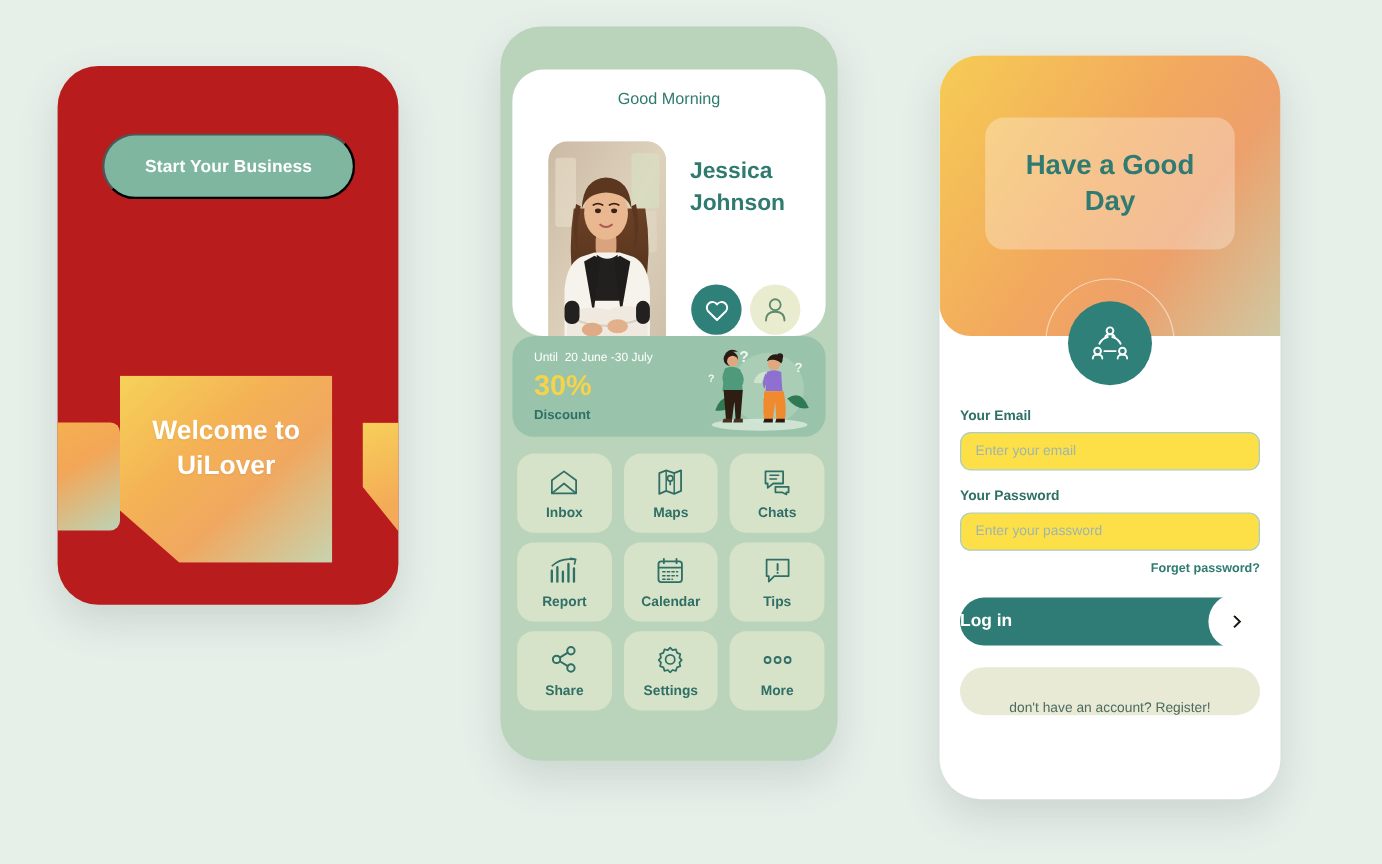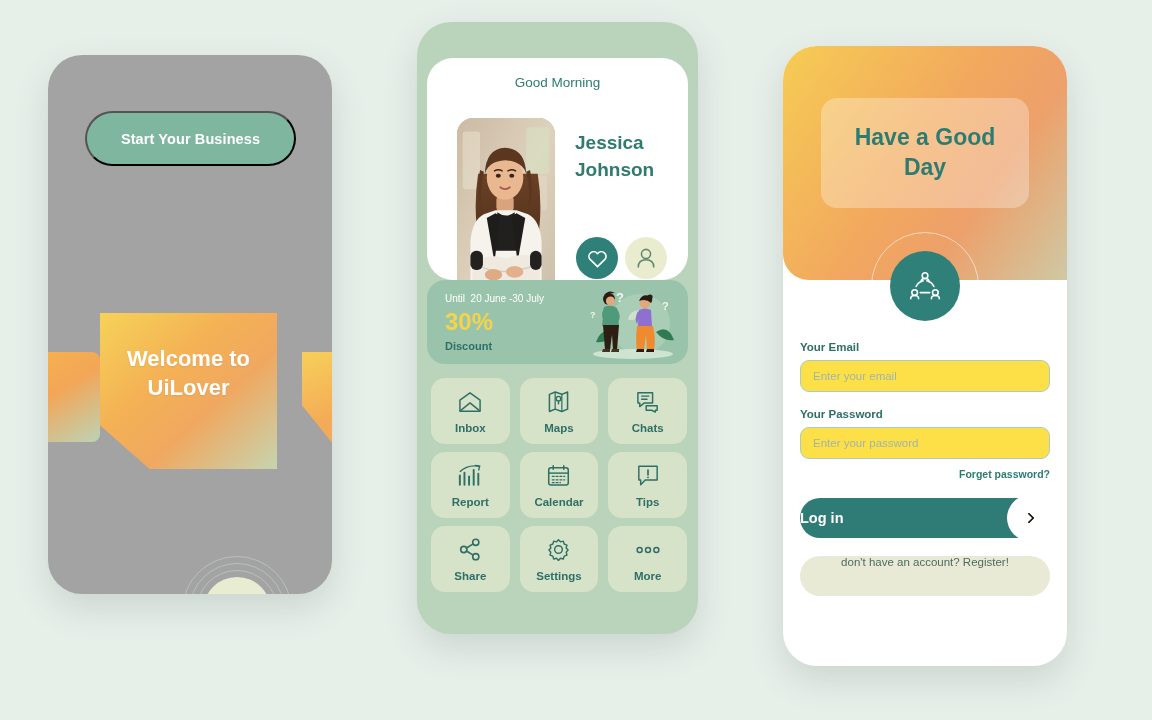--- a/index.html
+++ b/index.html
@@ -13,21 +13,21 @@
 
   
   .phone {
     position: absolute;
     border-radius: 34px;
     box-shadow: 0 14px 34px rgba(60,90,80,0.16);
     overflow: hidden;
   }
 
   
-  #phone1 { left: 48px; top: 55px; width: 284px; height: 539px; background: #a3a3a3; }
+  #phone1 { left: 48px; top: 55px; width: 284px; height: 449px; background: #b91c1c; }
   .cta-pill {
     position: absolute; left: 37px; top: 56px; width: 211px; height: 55px;
     border-radius: 28px; background: #7fb69f;
     display: flex; align-items: center; justify-content: center;
     color: #ffffff; font-size: 14.5px; font-weight: 600; letter-spacing: .1px;
   }
   .side-tab-left {
     position: absolute; left: -30px; top: 297px; width: 82px; height: 90px;
     border-radius: 8px;
     background: linear-gradient(150deg,#f5b54d 0%,#f3a657 45%,#bcd3b6 100%);
@@ -151,21 +151,21 @@
   .login-arrow {
     position: absolute; right: -3px; top: -3px; width: 46px; height: 46px;
     border-radius: 50%; background: #ffffff;
     display: flex; align-items: center; justify-content: center;
   }
   .chev-sm { width: 8px; height: 8px; border-right: 2.3px solid #1e1a12; border-top: 2.3px solid #1e1a12;
              transform: rotate(45deg); margin-left: -3px; border-radius: 1px; }
   .register {
     margin-top: 18px; width: 250px; height: 40px; border-radius: 20px;
     background: #e9ead6; border: none; cursor: pointer;
-    display: flex; align-items: flex-start; justify-content: center;
+    display: flex; align-items: flex-end; justify-content: center;
     color: #4e6b60; font-size: 11.5px; font-family: "Liberation Sans", sans-serif;
   }
 </style>
 </head>
 <body>
 
 <div class="stage">
 
   <div class="phone" id="phone1">
 

